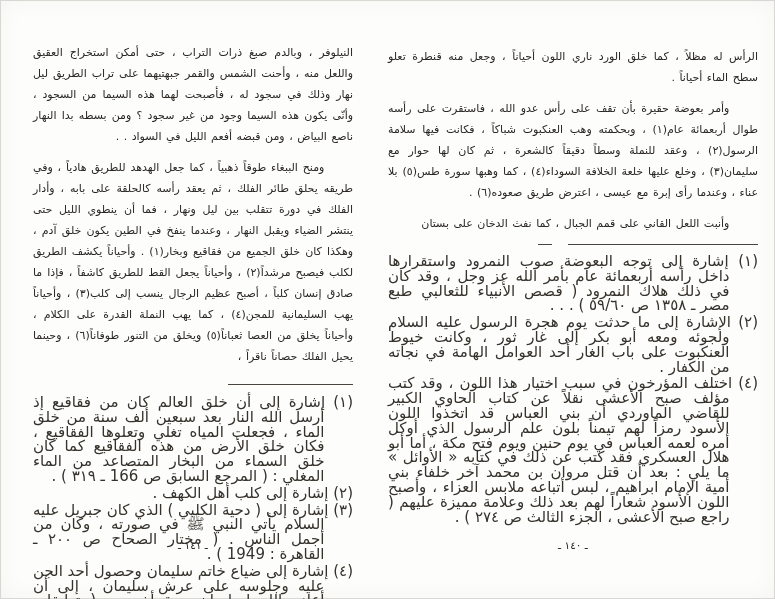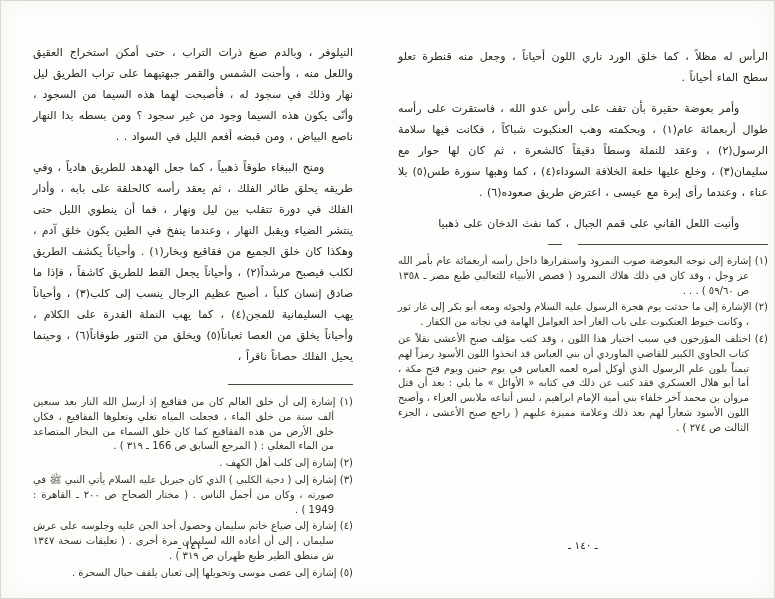--- a/index.html
+++ b/index.html
@@ -15,21 +15,21 @@
     background: #fdfdfb;
     box-shadow: inset 0 0 0 1px #d8d7d3, inset 0 0 22px rgba(60,55,45,0.05);
     overflow: hidden;
   }
   .page {
     position: absolute; top: 0; height: 599px;
     direction: rtl;
     color: #2a2723;
   }
   .page-left  { left: 33px;  width: 320px; }
-  .page-right { left: 398px; width: 370px; }
+  .page-right { left: 388px; width: 370px; }
 
   .main-text { padding-top: 0; }
   .page-left  .main-text { margin-top: 42px; }
   .page-right .main-text { margin-top: 46px; }
 
   .para {
     margin: 0;
     font-size: 11px;
     line-height: 21px;
     text-align: justify;
@@ -54,21 +54,21 @@
     margin-left: 0;
     background: linear-gradient(to left,
       #4a463f 0px, #4a463f 190px,
       transparent 190px, transparent 206px,
       #4a463f 206px, #4a463f 220px);
   }
 
   .footnotes { }
   .footnote {
     margin: 0 0 2px 0;
-    font-size: 10px;
+    font-size: 15px;
     line-height: 14.8px;
     text-align: justify;
     text-align-last: right;
     padding-right: 1.9em;
     text-indent: -1.9em;
     color: #35312b;
   }
 
   .page-number {
     position: absolute;
@@ -98,21 +98,21 @@
       <p class="footnote">(٥) إشارة إلى عصى موسى وتحويلها إلى ثعبان يلقف حبال السحرة .</p>
 
     </div>
     <div class="page-number">ـ ١٤١ ـ</div>
   </section>
 
   <section class="page page-right">
     <div class="main-text">
       <p class="para">الرأس له مظلاً ، كما خلق الورد ناري اللون أحياناً ، وجعل منه قنطرة تعلو سطح الماء أحياناً .</p>
       <p class="para indent">وأمر بعوضة حقيرة بأن تقف على رأس عدو الله ، فاستقرت على رأسه طوال أربعمائة عام(١) ، وبحكمته وهب العنكبوت شباكاً ، فكانت فيها سلامة الرسول(٢) ، وعقد للنملة وسطاً دقيقاً كالشعرة ، ثم كان لها حوار مع سليمان(٣) ، وخلع عليها خلعة الخلافة السوداء(٤) ، كما وهبها سورة طس(٥) بلا عناء ، وعندما رأى إبرة مع عيسى ، اعترض طريق صعوده(٦) .</p>
-      <p class="para indent">وأنبت اللعل القاني على قمم الجبال ، كما نفث الدخان على ذهبيا</p>
+      <p class="para indent">وأنبت اللعل القاني على قمم الجبال ، كما نفث الدخان على بستان</p>
     </div>
     <div class="footnote-sep"></div>
     <div class="footnotes">
       <p class="footnote">(١) إشارة إلى توجه البعوضة صوب النمرود واستقرارها داخل رأسه أربعمائة عام بأمر الله عز وجل ، وقد كان في ذلك هلاك النمرود ( قصص الأنبياء للثعالبي طبع مصر ـ ١٣٥٨ ص ٥٩/٦٠ ) . . .</p>
       <p class="footnote">(٢) الإشارة إلى ما حدثت يوم هجرة الرسول عليه السلام ولجوئه ومعه أبو بكر إلى غار ثور ، وكانت خيوط العنكبوت على باب الغار أحد العوامل الهامة في نجاته من الكفار .</p>
       <p class="footnote">(٤) اختلف المؤرخون في سبب اختيار هذا اللون ، وقد كتب مؤلف صبح الأعشى نقلاً عن كتاب الحاوي الكبير للقاضي الماوردي أن بني العباس قد اتخذوا اللون الأسود رمزاً لهم تيمناً بلون علم الرسول الذي أوكل أمره لعمه العباس في يوم حنين ويوم فتح مكة ، أما أبو هلال العسكري فقد كتب عن ذلك في كتابه « الأوائل » ما يلي : بعد أن قتل مروان بن محمد آخر خلفاء بني أمية الإمام ابراهيم ، لبس أتباعه ملابس العزاء ، وأصبح اللون الأسود شعاراً لهم بعد ذلك وعلامة مميزة عليهم ( راجع صبح الأعشى ، الجزء الثالث ص ٢٧٤ ) .</p>
     </div>
     <div class="page-number">ـ ١٤٠ ـ</div>
   </section>
 

